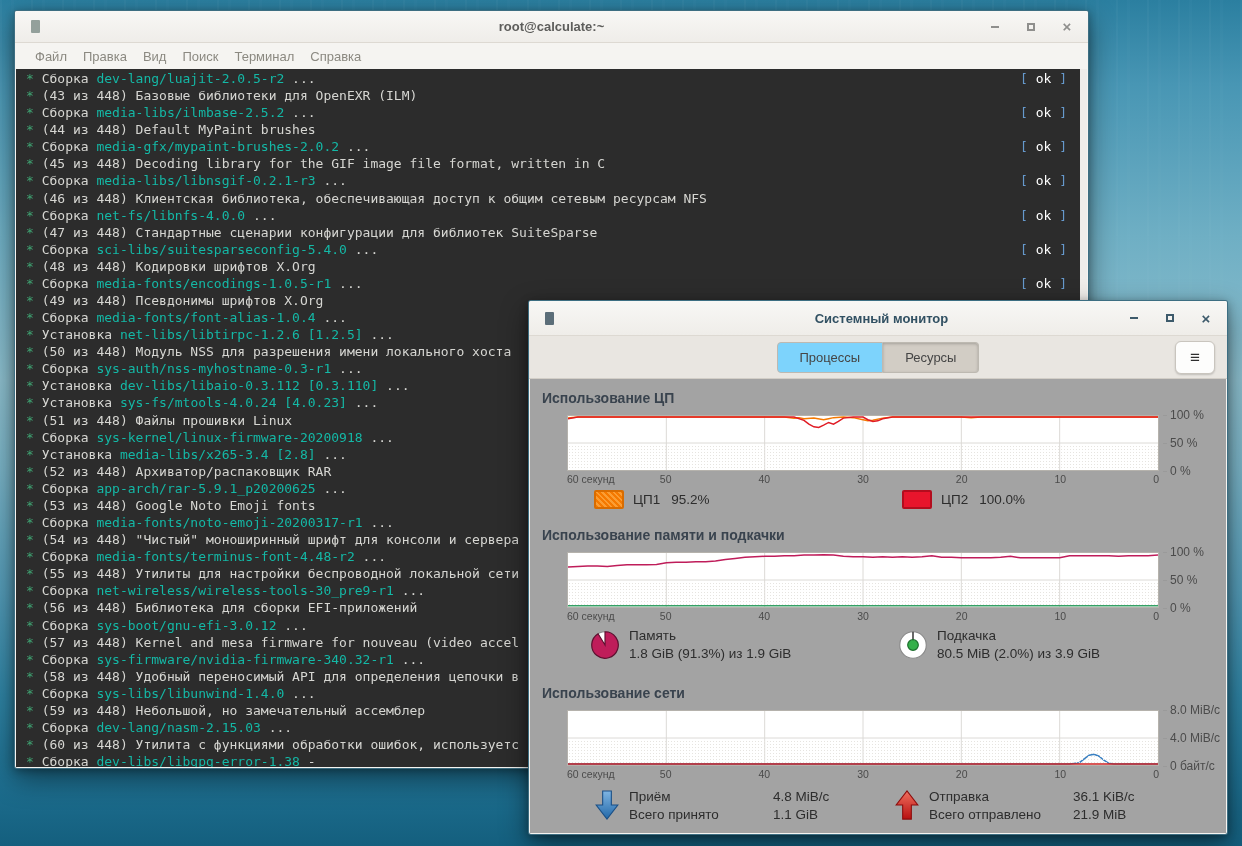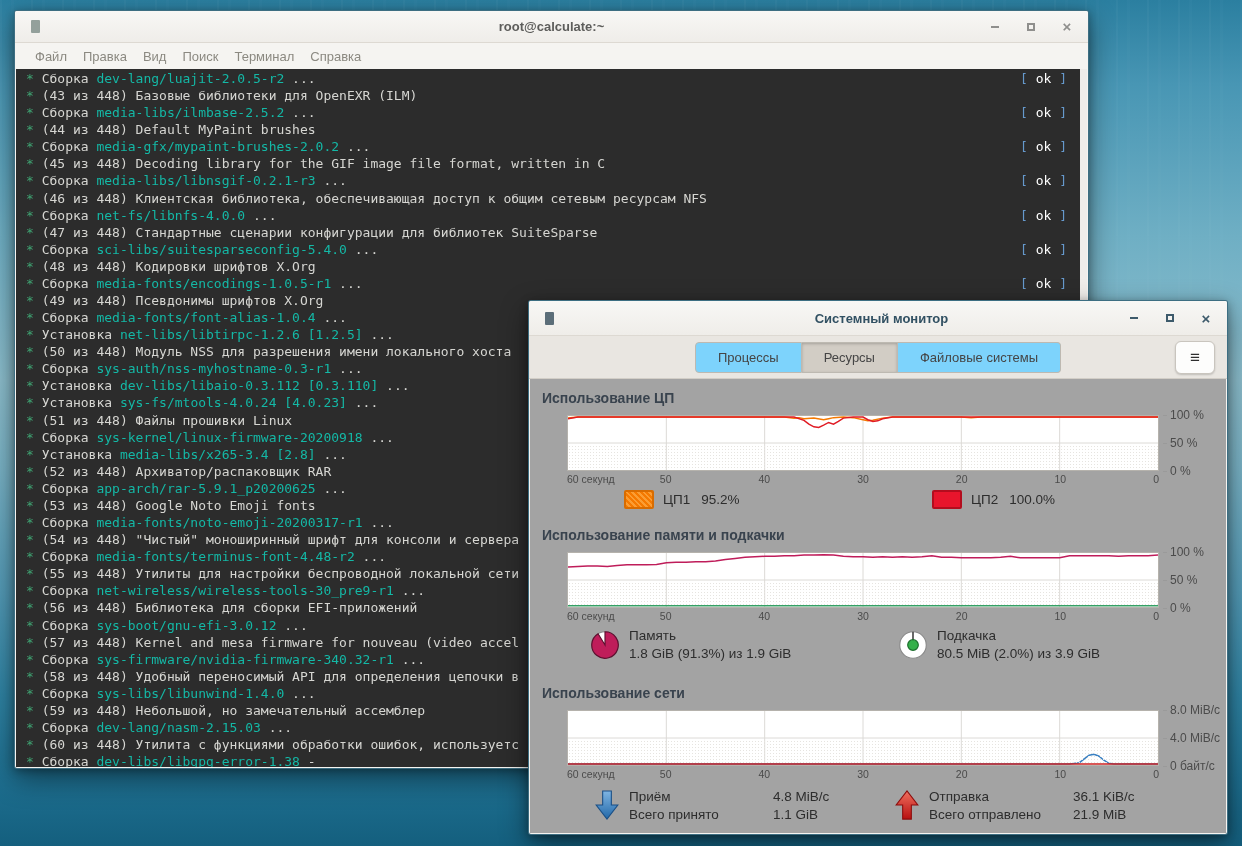--- a/index.html
+++ b/index.html
@@ -67,21 +67,21 @@
     background-image:radial-gradient(#e6e4e0 0.7px, rgba(0,0,0,0) 0.8px); background-size:3px 3px; pointer-events:none; }
   .grid { stroke:#dbd9d5; stroke-width:1; }
   .ylabels { position:relative; width:62px; font-size:12px; color:#4b4b4b; }
   .ylabels span { position:absolute; left:4px; transform:translateY(-50%); white-space:nowrap; }
   .ylabels span::before { content:""; display:inline-block; width:4px; height:1px; background:#9a9a9a; margin:0 3px 3px 0; }
   .xaxis { position:relative; height:16px; margin-left:37px; width:592px; font-size:10.5px; color:#4b4b4b; }
   .xaxis span { position:absolute; top:2px; transform:translateX(-50%); white-space:nowrap; }
   .xaxis span:first-child { transform:none; }
   .xaxis span:last-child { transform:translateX(-100%); }
   .legend-row { position:relative; }
-  .legend-cpu { height:26px; margin-top:3px;margin-left:30px; }
+  .legend-cpu { height:26px; margin-top:3px; }
   .legend-mem { height:46px; margin-top:4px;padding-left:34px; }
   .legend-net { height:50px; margin-top:6px; }
   .legend-item { position:absolute; top:0; display:flex; align-items:center; gap:9px; font-size:13.5px; color:#2d2d2d; }
   .swatch { width:30px; height:19px; border-radius:2px; }
   .sw-cpu1 { background:repeating-linear-gradient(45deg,#f57900 0 2px,#fb9d33 2px 4px); border:2px solid #d86c00; }
   .sw-cpu2 { background:#e8152c; border:2px solid #b30d1e; }
   .lgap { margin-left:2px; }
   .legcol { display:flex; flex-direction:column; justify-content:center; gap:3px; }
   .netgrid { display:grid; grid-template-columns:auto auto; column-gap:16px; row-gap:3px; }
   .netgrid .netlbl { min-width:128px; }
@@ -175,21 +175,20 @@
       <span class="ctrl">
           <span class="glyph-close">×</span>
         </span>
     </span>
   </header>
 
   <div class="tabbar">
     <div class="tabgroup">
       <button class="tab">Процессы</button>
       <button class="tab active">Ресурсы</button>
-      <button class="tab">Файловые системы</button>
     </div>
     <button class="hamburger"><span>≡</span></button>
   </div>
 
   <div class="sm-content">
 
     <h2 class="section-title">Использование ЦП</h2>
     <div class="chart-row">
       <div class="plot">
         <svg viewBox="0 0 592 56" preserveAspectRatio="none">

